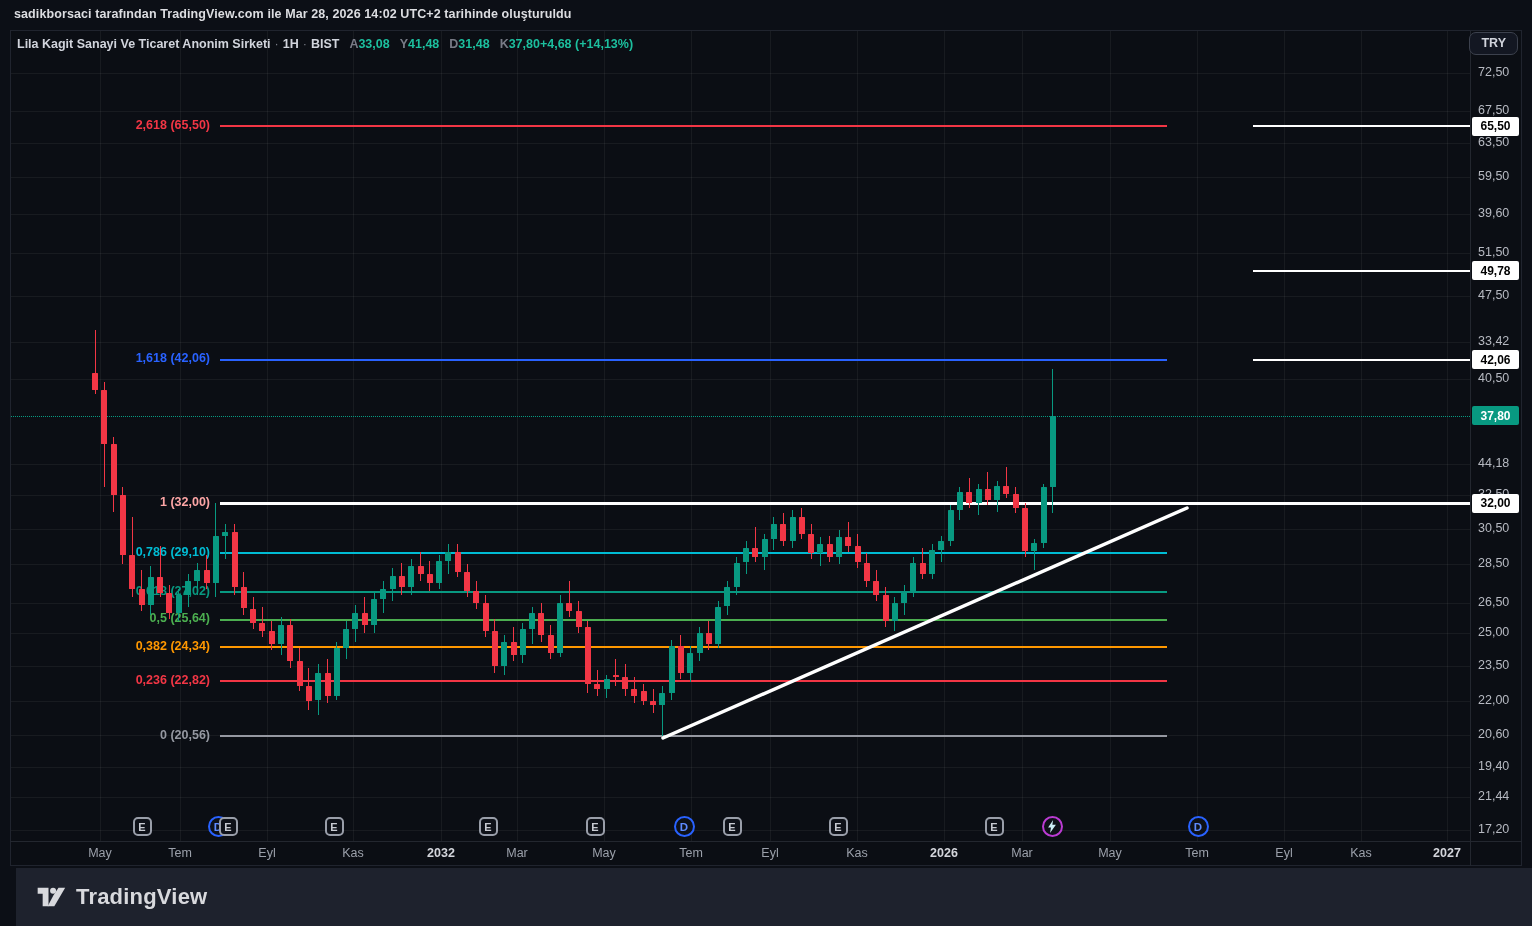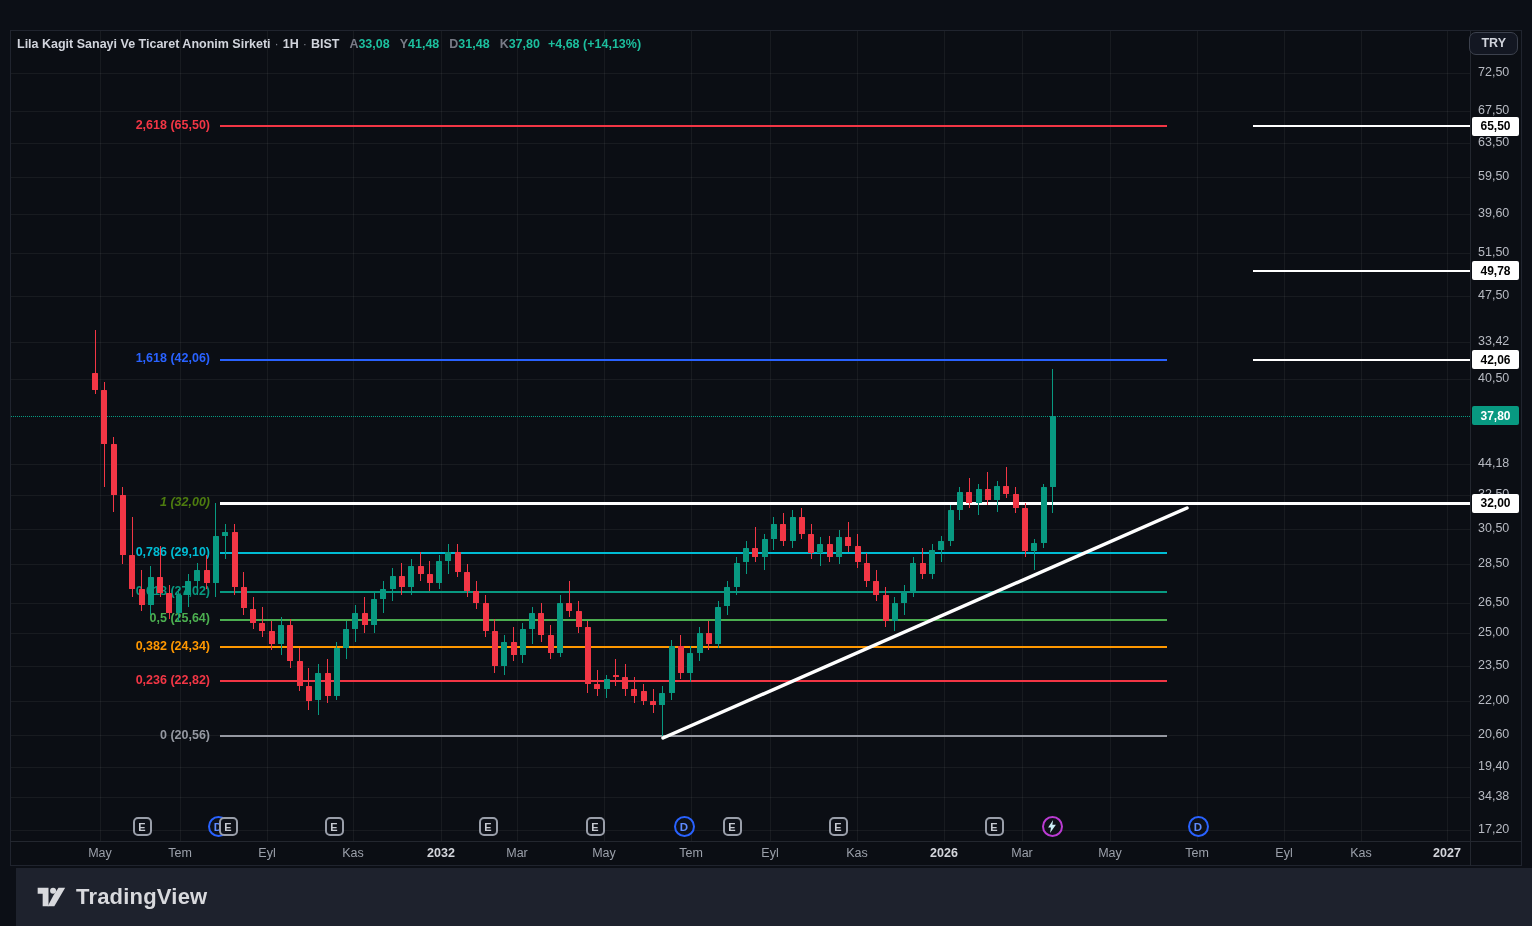--- a/index.html
+++ b/index.html
@@ -11,21 +11,21 @@
     color:#d1d4dc;
   }
   .abs { position:absolute; }
   #top-bar { left:0; top:0; width:1532px; height:29px; }
   #attribution { left:14px; top:7px; font-size:12.5px; font-weight:700; color:#dcdde1; letter-spacing:.1px; }
   #chart-frame { left:10px; top:30px; width:1512px; height:836px; border:1px solid #20242e; background:#0b0e14; }
   #legend { left:17px; top:37px; font-size:12.5px; font-weight:600; color:#d1d4dc; white-space:nowrap; z-index:30; }
   #legend .sep { color:#787b86; padding:0 4px; font-weight:400; }
   #legend .k { color:#787b86; margin-left:10px; font-weight:600; }
   #legend .v { color:#1cbf9e; font-weight:600; }
-  #legend .chg { color:#1cbf9e; margin-left:8px; font-weight:600; }
+  #legend .chg { color:#1cbf9e; font-weight:600; }
   #try-button {
     right:14px; top:32px; padding:3px 11px 4px; border:1px solid #3c414d; border-radius:7px;
     font-size:12.5px; font-weight:600; color:#d1d4dc; background:#131722; z-index:40;
   }
   .hgrid { left:11px; width:1459px; height:1px; background:rgba(255,255,255,0.055); }
   .vgrid { top:31px; width:1px; height:810px; background:rgba(255,255,255,0.055); }
   .tick { left:1478px; font-size:12.5px; color:#b7bac2; z-index:5; }
   .fib-line { height:2px; z-index:6; }
   .fib-label { left:20px; width:190px; text-align:right; font-size:12.5px; font-weight:600; z-index:7; white-space:nowrap; }
   .wline { background:#ffffff; z-index:8; }
@@ -55,20 +55,23 @@
   #trend-svg { left:0; top:0; z-index:13; pointer-events:none; }
   #footer { left:16px; top:868px; width:1532px; height:58px; background:#1e222d; display:flex; align-items:center; z-index:50; }
   #tv-logo { margin-left:20px; display:flex; align-items:center; gap:10px; }
   #tv-logo .brand { font-size:22px; font-weight:700; color:#d8d9dd; letter-spacing:.2px; }
 </style>
 </head>
 <body>
 
 <div id="stage">
 
+  <div id="top-bar" class="abs">
+    <div id="attribution" class="abs">sadikborsaci tarafından TradingView.com ile Mar 28, 2026 14:02 UTC+2 tarihinde oluşturuldu</div>
+  </div>
 
   <div id="chart-frame" class="abs"></div>
 
   <div id="legend" class="abs">
     <span>Lila Kagit Sanayi Ve Ticaret Anonim Sirketi</span><span class="sep">·</span><span>1H</span><span class="sep">·</span><span>BIST</span><span class="k">A</span><span class="v">33,08</span><span class="k">Y</span><span class="v">41,48</span><span class="k">D</span><span class="v">31,48</span><span class="k">K</span><span class="v">37,80</span><span class="chg">+4,68 (+14,13%)</span>
   </div>
 
   <div id="try-button" class="abs">TRY</div>
 
   <div id="plot" class="abs" style="left:0;top:0;width:1532px;height:926px;">
@@ -122,27 +125,27 @@
       <div class="abs tick" style="top: 455.8px;">44,18</div>
       <div class="abs tick" style="top: 487.2px;">32,50</div>
       <div class="abs tick" style="top: 520.6px;">30,50</div>
       <div class="abs tick" style="top: 556.3px;">28,50</div>
       <div class="abs tick" style="top: 594.6px;">26,50</div>
       <div class="abs tick" style="top: 625.3px;">25,00</div>
       <div class="abs tick" style="top: 657.8px;">23,50</div>
       <div class="abs tick" style="top: 692.5px;">22,00</div>
       <div class="abs tick" style="top: 727.1px;">20,60</div>
       <div class="abs tick" style="top: 758.7px;">19,40</div>
-      <div class="abs tick" style="top: 789.4px;">34,38</div>
+      <div class="abs tick" style="top: 789.4px;">21,44</div>
       <div class="abs tick" style="top: 822px;">17,20</div>
       <div class="abs fib-line" style="left: 220px; width: 947px; top: 125.4px; background: rgb(242, 54, 69);"></div>
       <div class="abs fib-label" style="top: 117.9px; color: rgb(242, 54, 69);">2,618 (65,50)</div>
       <div class="abs fib-line" style="left: 220px; width: 947px; top: 358.5px; background: rgb(41, 98, 255);"></div>
       <div class="abs fib-label" style="top: 351px; color: rgb(41, 98, 255);">1,618 (42,06)</div>
-      <div class="abs fib-label" style="top: 494.9px; color: #4d7c0f; font-style: italic;">1 (32,00)</div>
+      <div class="abs fib-label" style="top: 494.9px; color: #fca5a5;">1 (32,00)</div>
       <div class="abs fib-line" style="left: 220px; width: 947px; top: 552.3px; background: rgb(0, 188, 212);"></div>
       <div class="abs fib-label" style="top: 544.8px; color: rgb(0, 188, 212);">0,786 (29,10)</div>
       <div class="abs fib-line" style="left: 220px; width: 947px; top: 591.4px; background: rgb(8, 153, 129);"></div>
       <div class="abs fib-label" style="top: 583.9px; color: rgb(8, 153, 129);">0,618 (27,02)</div>
       <div class="abs fib-line" style="left: 220px; width: 947px; top: 618.9px; background: rgb(76, 175, 80);"></div>
       <div class="abs fib-label" style="top: 611.4px; color: rgb(76, 175, 80);">0,5 (25,64)</div>
       <div class="abs fib-line" style="left: 220px; width: 947px; top: 646.3px; background: rgb(255, 152, 0);"></div>
       <div class="abs fib-label" style="top: 638.8px; color: rgb(255, 152, 0);">0,382 (24,34)</div>
       <div class="abs fib-line" style="left: 220px; width: 947px; top: 680.3px; background: rgb(242, 54, 69);"></div>
       <div class="abs fib-label" style="top: 672.8px; color: rgb(242, 54, 69);">0,236 (22,82)</div>

